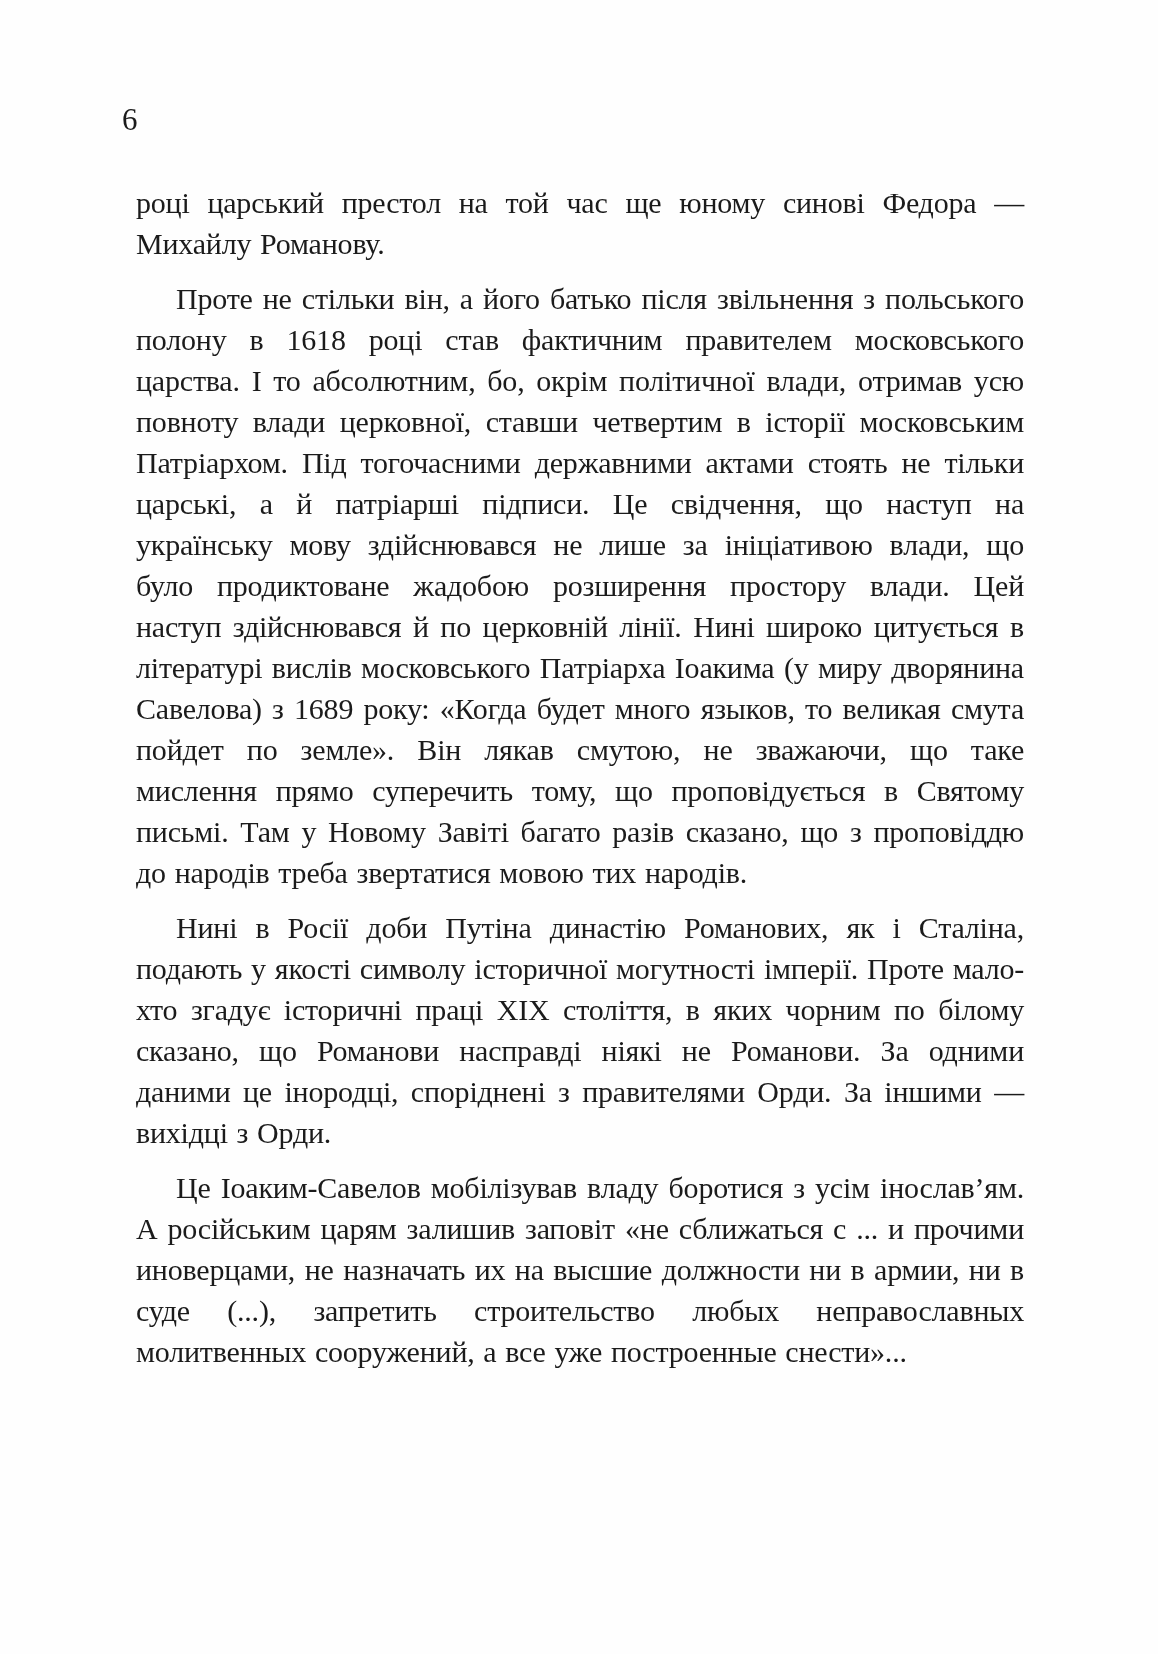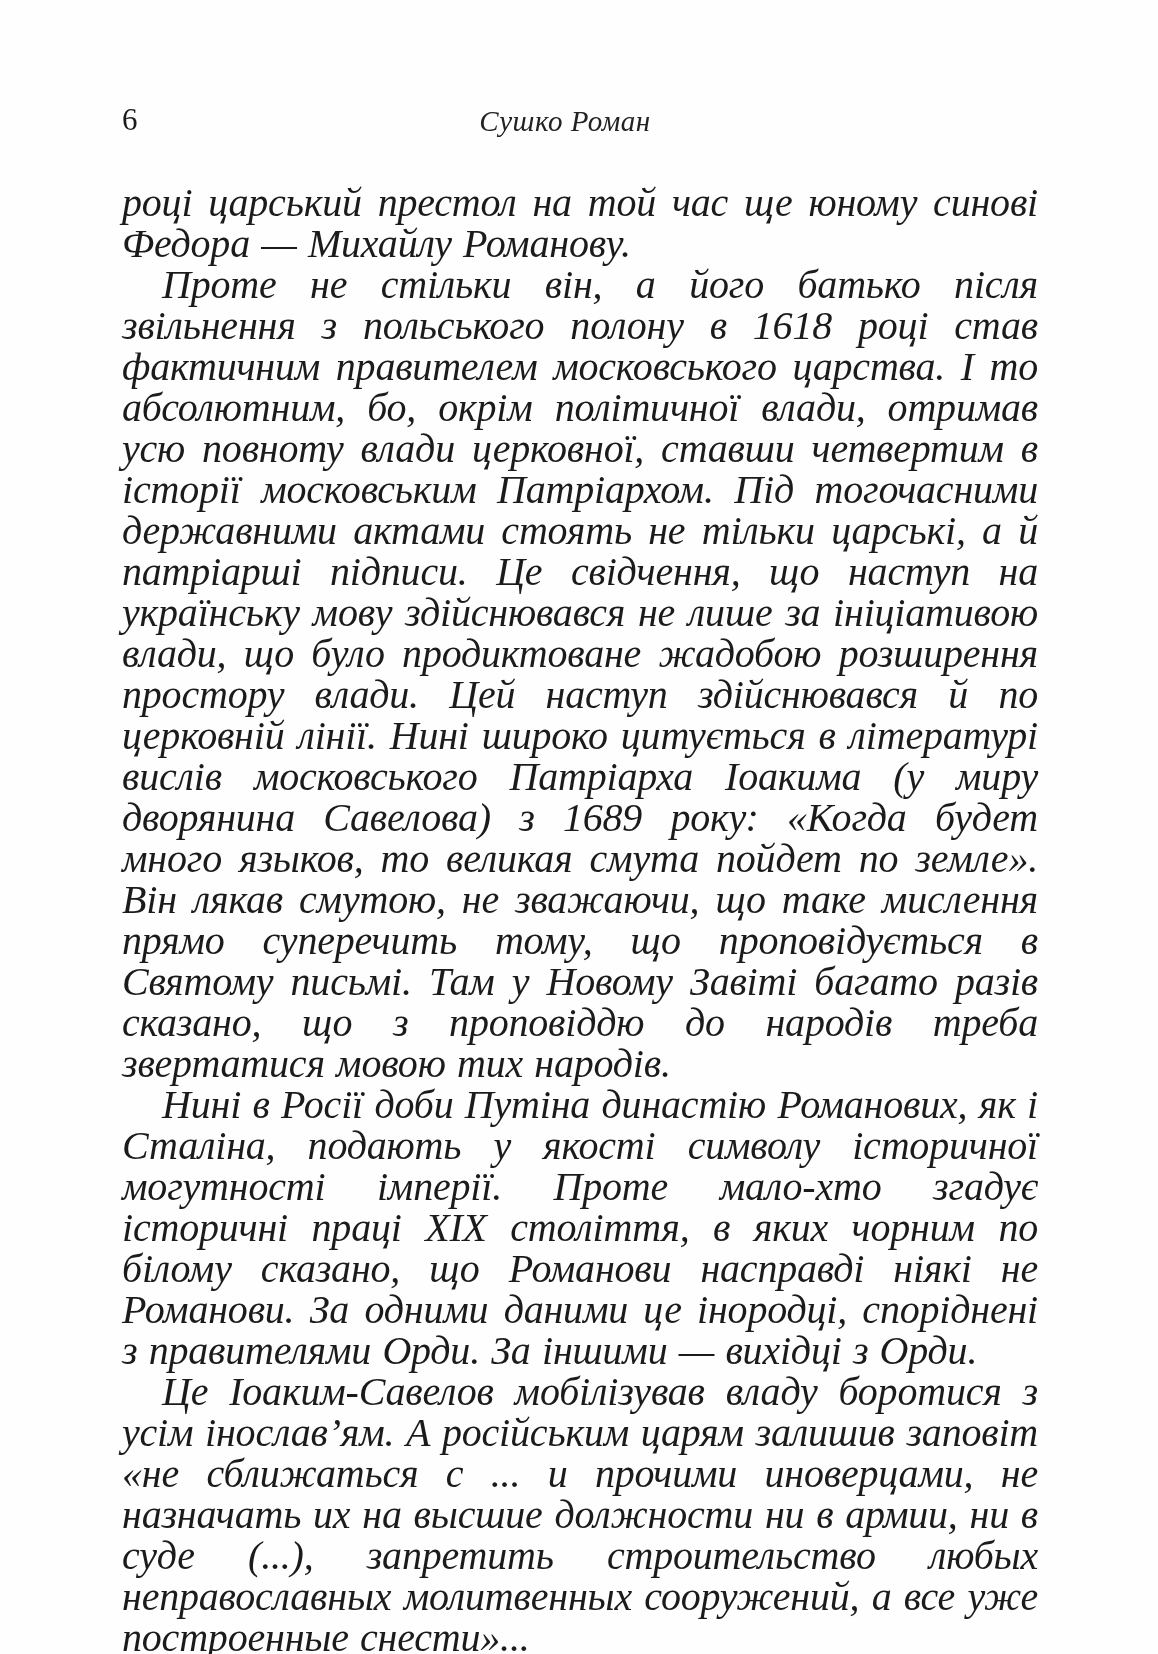--- a/index.html
+++ b/index.html
@@ -39,41 +39,39 @@
     right: 30px;
     top: 2px;
     text-align: center;
     font-style: italic;
     font-size: 29px;
     line-height: 38px;
     letter-spacing: 0.5px;
     color: #222222;
   }
   .body-text p {
-    margin: 0;
-    font-size: 40px;
+    margin: 14px;
+    font-size: 30px;
     line-height: 41px;
     text-align: justify;
     text-indent: 40px;
     letter-spacing: -0.2px;
     word-spacing: 1.5px;
-    font-style: italic;
   }
   .body-text p.continuation {
     text-indent: 0;
   }
 </style>
 </head>
 <body>
 
 <div class="page">
 
   <div class="running-head">
     <span class="page-number">6</span>
-    <span class="running-title">Сушко Роман</span>
   </div>
 
   <div class="body-text">
     <p class="continuation">році царський престол на той час ще юному синові Федора — Михайлу Романову.</p>
     <p>Проте не стільки він, а його батько після звільнення з польського полону в 1618 році став фактичним правителем московського царства. І то абсолютним, бо, окрім політичної влади, отримав усю повноту влади церковної, ставши четвертим в історії московським Патріархом. Під тогочасними державними актами стоять не тільки царські, а й патріарші підписи. Це свідчення, що наступ на українську мову здійснювався не лише за ініціативою влади, що було продиктоване жадобою розширення простору влади. Цей наступ здійснювався й по церковній лінії. Нині широко цитується в літературі вислів московського Патріарха Іоакима (у миру дворянина Савелова) з 1689 року: «Когда будет много языков, то великая смута пойдет по земле». Він лякав смутою, не зважаючи, що таке мислення прямо суперечить тому, що проповідується в Святому письмі. Там у Новому Завіті багато разів сказано, що з проповіддю до народів треба звертатися мовою тих народів.</p>
     <p>Нині в Росії доби Путіна династію Романових, як і Сталіна, подають у якості символу історичної могутності імперії. Проте мало-хто згадує історичні праці XIX століття, в яких чорним по білому сказано, що Романови насправді ніякі не Романови. За одними даними це інородці, споріднені з правителями Орди. За іншими — вихідці з Орди.</p>
     <p>Це Іоаким-Савелов мобілізував владу боротися з усім інослав’ям. А російським царям залишив заповіт «не сближаться с ... и прочими иноверцами, не назначать их на высшие должности ни в армии, ни в суде (...), запретить строительство любых неправославных молитвенных сооружений, а все уже построенные снести»...</p>
   </div>
 
 </div>

